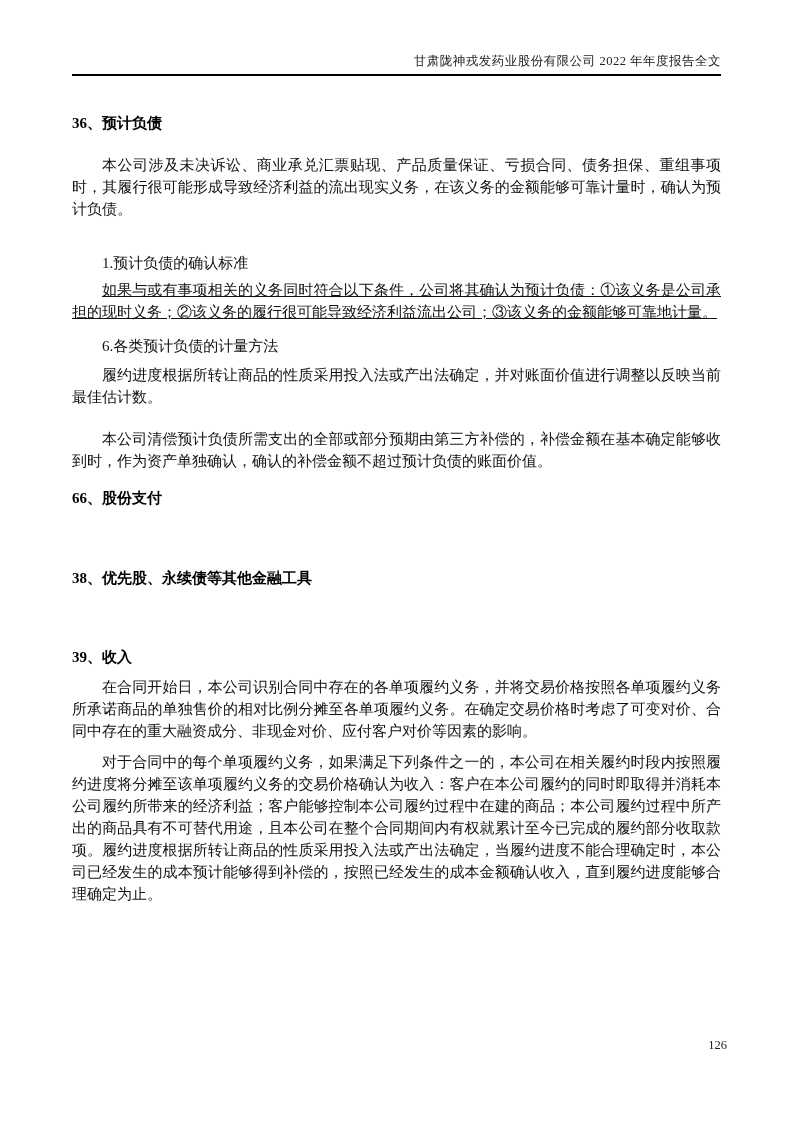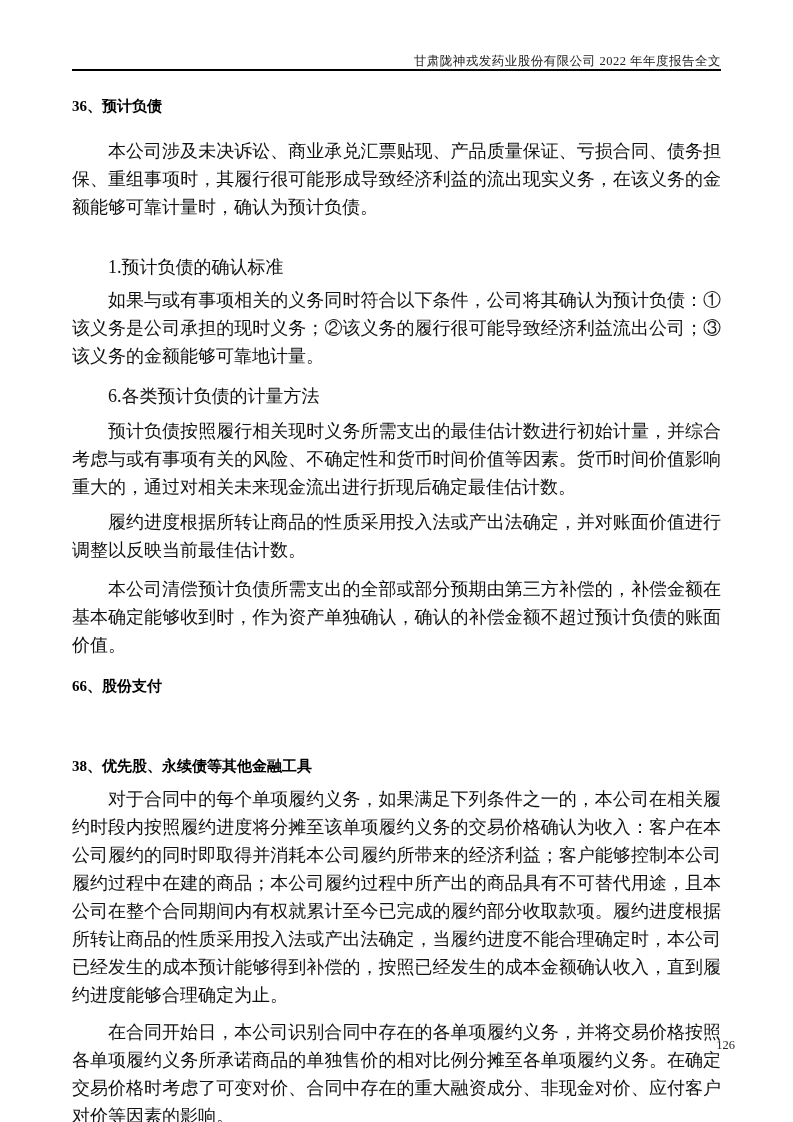--- a/index.html
+++ b/index.html
@@ -13,69 +13,70 @@
     height: 1122px;
     margin: 0 auto;
     background: #ffffff;
     color: #111111;
     font-family: "Liberation Serif", "DejaVu Serif", serif;
     overflow: hidden;
   }
   .page-header {
     margin: 0 72px;
     padding-top: 54px;
+    padding-bottom: 5px;
     border-bottom: 2px solid #000000;
     text-align: right;
     font-size: 12.5px;
     line-height: 15px;
     color: #222222;
     letter-spacing: 0.5px;
   }
   .content {
     margin: 0 72px;
   }
   .sec-heading {
     font-size: 15px;
     font-weight: bold;
     line-height: 20px;
     margin: 0;
     color: #000000;
   }
-  #sec36-heading { margin-top: 25px; }
+  #sec36-heading { margin-top: 37px; }
   #sec37-heading { margin-top: 16px; }
   #sec38-heading { margin-top: 60px; }
   #sec39-heading { margin-top: 59px; }
   .para {
-    font-size: 18px;
-    line-height: 28px;
+    font-size: 15px;
+    line-height: 22px;
     margin: 0;
     text-indent: 2em;
     text-align: justify;
     color: #111111;
   }
   .mt-first   { margin-top: 21px; }
   .mt-item    { margin-top: 32px; }
-  .mt-afteritem { margin-top: 5px; }
+  .mt-afteritem { margin-top: 5px; text-decoration: underline; }
   .mt-item2   { margin-top: 12px; }
   .mt-std7    { margin-top: 7px; }
-  .mt-std8    { margin-top: 12px; font-family: Liberation Mono, monospace; }
+  .mt-std8    { margin-top: 20px; }
   .mt-std9    { margin-top: 9px; }
   .policy-line {
     margin: 15px 0 0 0;
     font-size: 16px;
     line-height: 20px;
     letter-spacing: 1px;
     text-align: left;
     text-indent: 0;
     color: #111111;
   }
   .page-footer {
     position: absolute;
     top: 1038px;
-    right: 58px;
+    right: 66px;
     font-size: 12.5px;
     line-height: 15px;
     color: #222222;
   }
 </style>
 </head>
 <body>
 
 <div class="page">
 
@@ -83,30 +84,30 @@
     <span>甘肃陇神戎发药业股份有限公司 2022 年年度报告全文</span>
   </div>
 
   <div class="content">
 
     <h2 class="sec-heading" id="sec36-heading">36、预计负债</h2>
     <p class="para mt-first">本公司涉及未决诉讼、商业承兑汇票贴现、产品质量保证、亏损合同、债务担保、重组事项时，其履行很可能形成导致经济利益的流出现实义务，在该义务的金额能够可靠计量时，确认为预计负债。</p>
     <p class="para mt-item">1.预计负债的确认标准</p>
     <p class="para mt-afteritem">如果与或有事项相关的义务同时符合以下条件，公司将其确认为预计负债：①该义务是公司承担的现时义务；②该义务的履行很可能导致经济利益流出公司；③该义务的金额能够可靠地计量。</p>
     <p class="para mt-item2">6.各类预计负债的计量方法</p>
-    <p class="para mt-std7">预计负债按照履行相关现时义务所需支出的最佳估计数进行初始计量，并综合考虑与或有事项有关的风险、不确定性和货币时间价值等因素。货币时间价值影响重大的，通过对相关未来现金流出进行折现后确定最佳估计数。</p>
     <p class="para mt-std7">履约进度根据所转让商品的性质采用投入法或产出法确定，并对账面价值进行调整以反映当前最佳估计数。</p>
     <p class="para mt-std8">本公司清偿预计负债所需支出的全部或部分预期由第三方补偿的，补偿金额在基本确定能够收到时，作为资产单独确认，确认的补偿金额不超过预计负债的账面价值。</p>
 
     <h2 class="sec-heading" id="sec37-heading">66、股份支付</h2>
 
     <h2 class="sec-heading" id="sec38-heading">38、优先股、永续债等其他金融工具</h2>
 
+    <h2 class="sec-heading" id="sec39-heading">39、收入</h2>
+    <p class="para mt-std9">在合同开始日，本公司识别合同中存在的各单项履约义务，并将交易价格按照各单项履约义务所承诺商品的单独售价的相对比例分摊至各单项履约义务。在确定交易价格时考虑了可变对价、合同中存在的重大融资成分、非现金对价、应付客户对价等因素的影响。</p>
     <p class="para mt-std9">对于合同中的每个单项履约义务，如果满足下列条件之一的，本公司在相关履约时段内按照履约进度将分摊至该单项履约义务的交易价格确认为收入：客户在本公司履约的同时即取得并消耗本公司履约所带来的经济利益；客户能够控制本公司履约过程中在建的商品；本公司履约过程中所产出的商品具有不可替代用途，且本公司在整个合同期间内有权就累计至今已完成的履约部分收取款项。履约进度根据所转让商品的性质采用投入法或产出法确定，当履约进度不能合理确定时，本公司已经发生的成本预计能够得到补偿的，按照已经发生的成本金额确认收入，直到履约进度能够合理确定为止。</p>
-    <p class="para mt-std9">在合同开始日，本公司识别合同中存在的各单项履约义务，并将交易价格按照各单项履约义务所承诺商品的单独售价的相对比例分摊至各单项履约义务。在确定交易价格时考虑了可变对价、合同中存在的重大融资成分、非现金对价、应付客户对价等因素的影响。</p>
 
   </div>
 
   <div class="page-footer">
     <span>126</span>
   </div>
 
 </div>
 
 </body></html>

